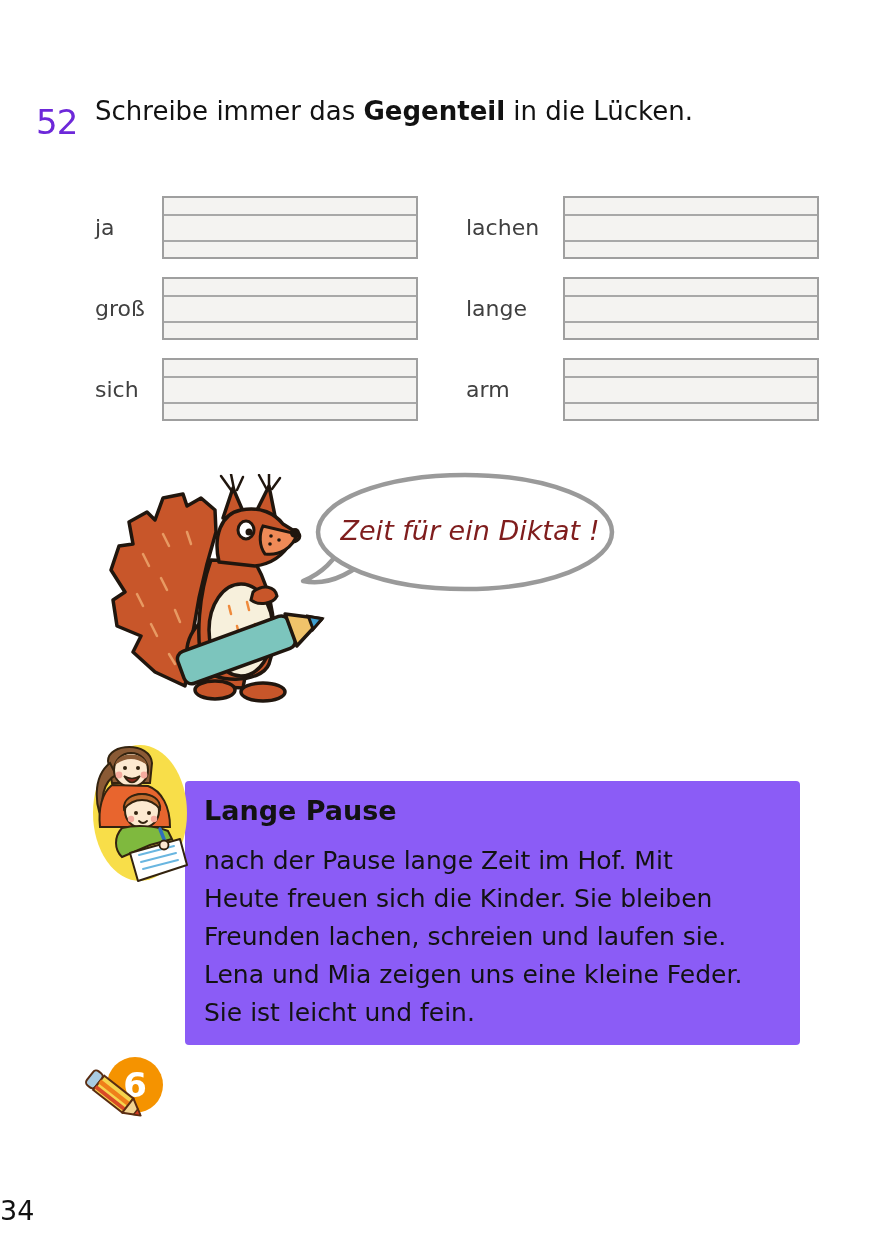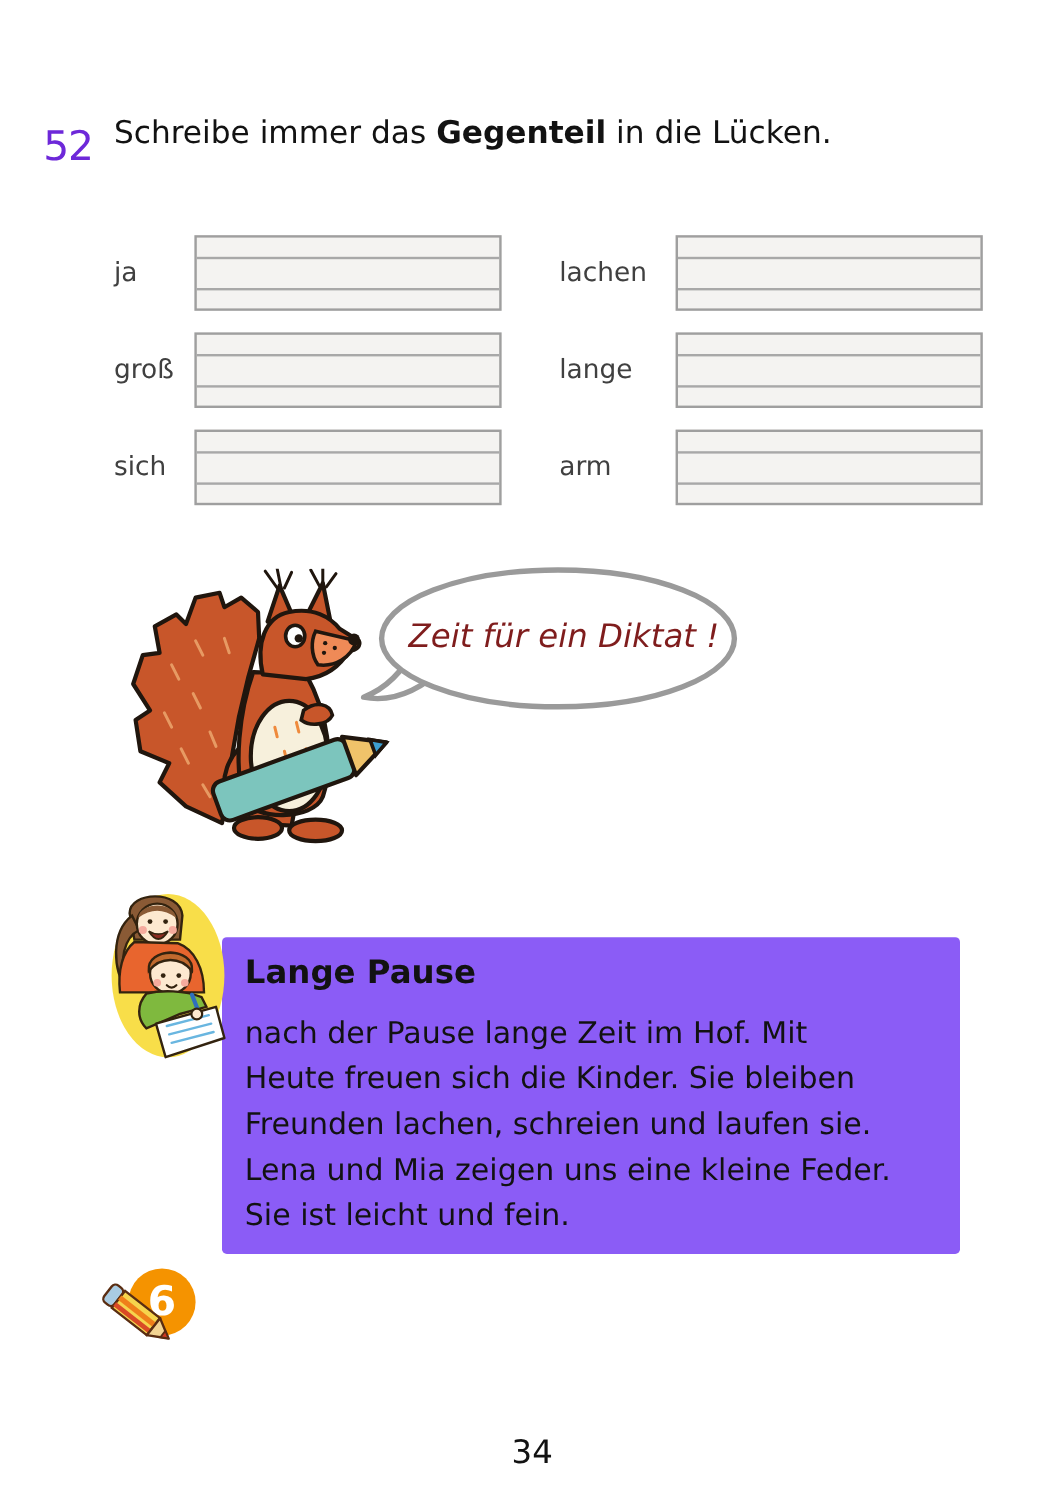--- a/index.html
+++ b/index.html
@@ -58,21 +58,21 @@
   .count-badge{
     position:absolute;left:107px;top:1057px;width:56px;height:56px;
     background:#f59300;border-radius:50%;
     display:flex;align-items:center;justify-content:center;
     color:#ffffff;font-size:34px;font-weight:700;
   }
   .badge-pencil{position:absolute;left:80px;top:1062px;width:80px;height:80px;}
   
   .page-number{
     position:absolute;left:0;right:0;top:1195px;
-    text-align:center;font-size:27px;color:#121212;
+    font-size:27px;color:#121212;
   }
 </style>
 </head>
 <body>
 
 <div class="page">
 
   <div class="task-number">52</div>
   <div class="instruction">
     <div><span>Schreibe immer das </span><span class="b">Gegenteil</span><span> in die Lücken.</span></div>

